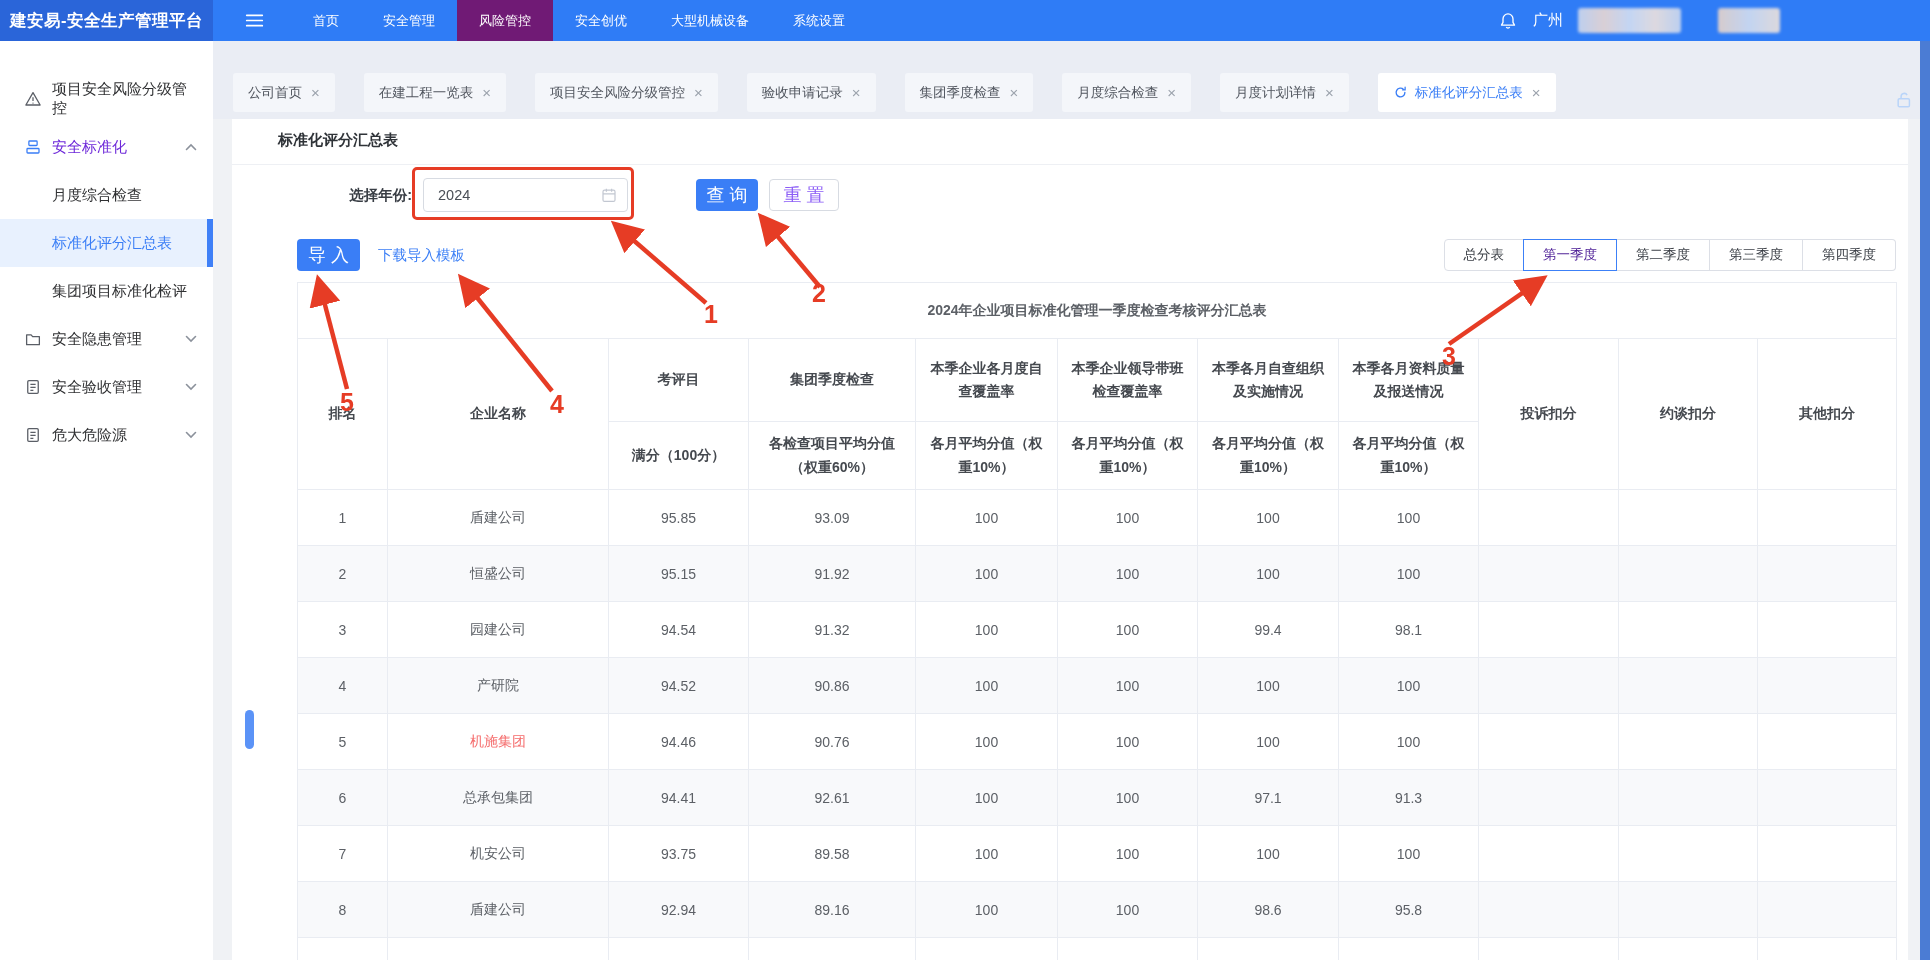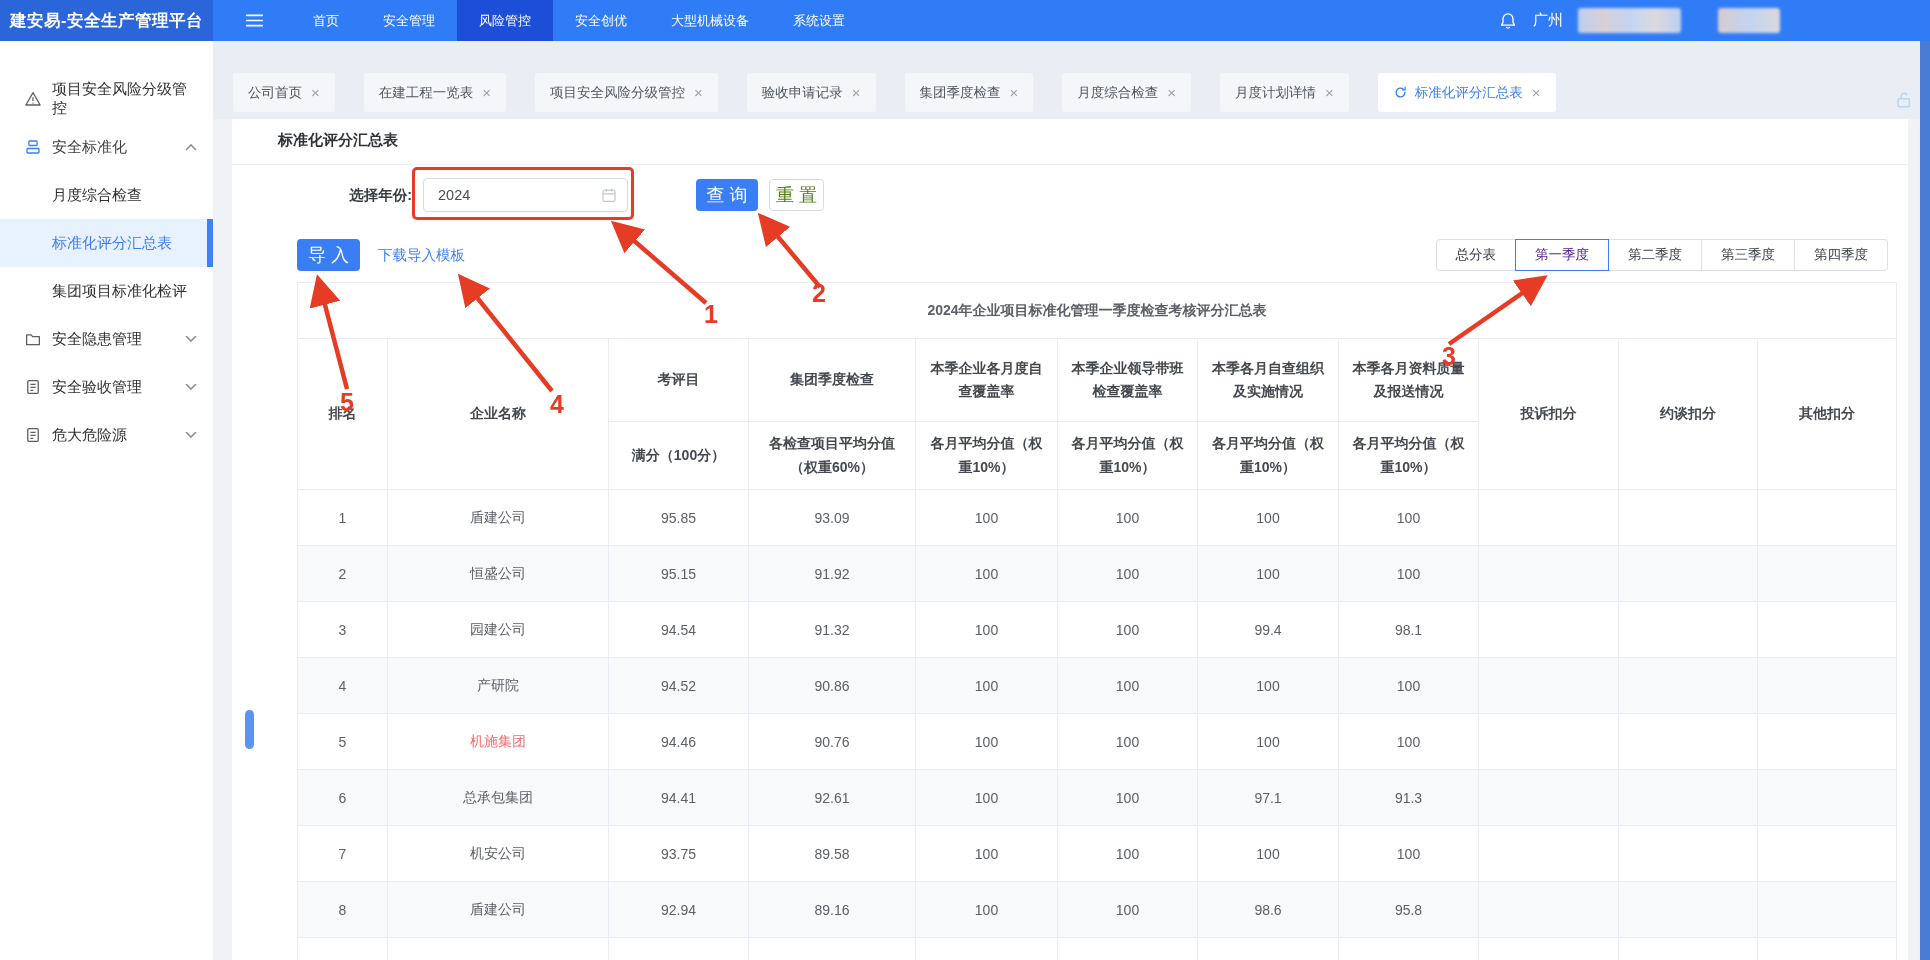--- a/index.html
+++ b/index.html
@@ -8,38 +8,38 @@
 
   
   .navbar{position:absolute;left:0;top:0;width:1930px;height:41px;background:#2f7cf6;
     display:flex;align-items:stretch;color:#fff;z-index:30;}
   .brand{width:213px;background:#2a65d9;display:flex;align-items:center;justify-content:center;
     font-size:16.5px;font-weight:700;letter-spacing:.5px;flex:none;}
   .hamburger{margin-left:32px;display:flex;align-items:center;cursor:pointer;width:24px;flex:none;}
   .hamburger svg{width:19px;height:15px;}
   .nav-menu{display:flex;align-items:stretch;margin-left:22px;}
   .nav-item{padding:0 22px;display:flex;align-items:center;font-size:13px;cursor:pointer;white-space:nowrap;}
-  .nav-item.active{background:#1d4ed8;}
+  .nav-item.active{background:#701a75;}
   .nav-right{margin-left:auto;display:flex;align-items:center;padding-right:150px;gap:15px;}
   .bell{width:20px;height:20px;cursor:pointer;}
   .user-region{font-size:15px;}
   .blur-a{width:103px;height:25px;border-radius:3px;opacity:.9;filter:blur(1.5px);
     background:linear-gradient(90deg,#cdd8ee,#ecd9d2,#d4dff3,#f0e3dd,#ccd9ef);}
   .blur-b{width:62px;height:25px;border-radius:3px;opacity:.9;filter:blur(1.5px);margin-left:22px;
     background:linear-gradient(90deg,#e8d4c9,#d3def1,#efe2da);}
 
   
   .sidebar{position:absolute;left:0;top:41px;width:213px;height:919px;background:#fff;
     padding-top:34px;z-index:20;}
   .side-item{height:48px;display:flex;align-items:center;font-size:15px;color:#303133;
     cursor:pointer;position:relative;padding-left:24px;padding-right:16px;}
   .side-icon{width:18px;height:18px;margin-right:10px;color:#5a5e66;flex:none;}
   .side-icon svg{width:18px;height:18px;display:block;}
   .side-item.child{padding-left:52px;}
-  .side-item.active{color:#404040;}
+  .side-item.active{color:#6d28d9;}
   .side-item.active .side-icon{color:#3a7ef6;}
   .side-item.selected{background:#e8f1fe;color:#3a7ef6;}
   .side-item.selected::after{content:"";position:absolute;right:0;top:0;width:6px;height:100%;background:#3f80f7;}
   .chev{margin-left:auto;color:#8b919b;width:12px;height:8px;flex:none;}
   .chev svg{width:12px;height:8px;display:block;}
   .chev.up svg{transform:rotate(180deg);}
 
   
   .tabstrip{position:absolute;left:213px;top:41px;width:1717px;height:78px;background:#eaedf4;z-index:10;}
   .tabs{position:absolute;left:20px;bottom:7px;display:flex;gap:29px;}
@@ -58,25 +58,25 @@
   .title-divider{position:absolute;left:0;top:45px;width:100%;height:1px;background:#eef0f4;}
   .filter-label{position:absolute;left:50px;top:59px;width:130px;line-height:34px;text-align:right;
     font-size:14.5px;color:#383d44;font-weight:600;}
   .year-input{position:absolute;left:191px;top:59px;width:205px;height:34px;border:1px solid #d7dbe2;
     border-radius:4px;padding:0 36px 0 14px;font-size:14.5px;color:#4a4f57;outline:none;
     font-family:inherit;background:#fff;}
   .cal-icon{position:absolute;left:368px;top:67px;width:18px;height:18px;pointer-events:none;}
   .btn{position:absolute;height:32px;border-radius:4px;font-size:18px;display:flex;align-items:center;
     justify-content:center;cursor:pointer;white-space:nowrap;}
   .btn-query{left:464px;top:60px;width:62px;background:#3a7ef6;color:#fff;}
-  .btn-reset{left:537px;top:60px;width:55px;background:#fff;border:1px solid #d7dbe2;color:#4d7c0f;}
+  .btn-reset{left:537px;top:60px;width:70px;background:#fff;border:1px solid #d7dbe2;color:#8b5cf6;}
   .btn-import{left:65px;top:120px;width:63px;background:#3a7ef6;color:#fff;}
   .link-download{position:absolute;left:146px;top:120px;height:32px;line-height:32px;color:#3a7ef6;
     font-size:14.5px;cursor:pointer;}
-  .quarters{position:absolute;right:20px;top:120px;display:flex;height:32px;}
+  .quarters{position:absolute;right:12px;top:120px;display:flex;height:32px;}
   .qbtn{padding:0 19px;border:1px solid #dcdfe6;border-left-width:0;display:flex;align-items:center;
     font-size:13.5px;color:#3c4047;background:#fff;cursor:pointer;white-space:nowrap;}
   .qbtn:first-child{border-left-width:1px;border-radius:4px 0 0 4px;}
   .qbtn:last-child{border-radius:0 4px 4px 0;}
   .qbtn.active{color:#4c1d95;border:1px solid #3c80f7;margin-left:-1px;position:relative;z-index:1;}
 
   
   .score-table{position:absolute;left:65px;top:163px;width:1599px;border-collapse:collapse;table-layout:fixed;}
   .score-table th,.score-table td{border:1px solid #e9ecf2;text-align:center;padding:0 10px;}
   .t-title td{height:62px;font-size:16px;font-weight:700;color:#33363c;background:#fff;}

